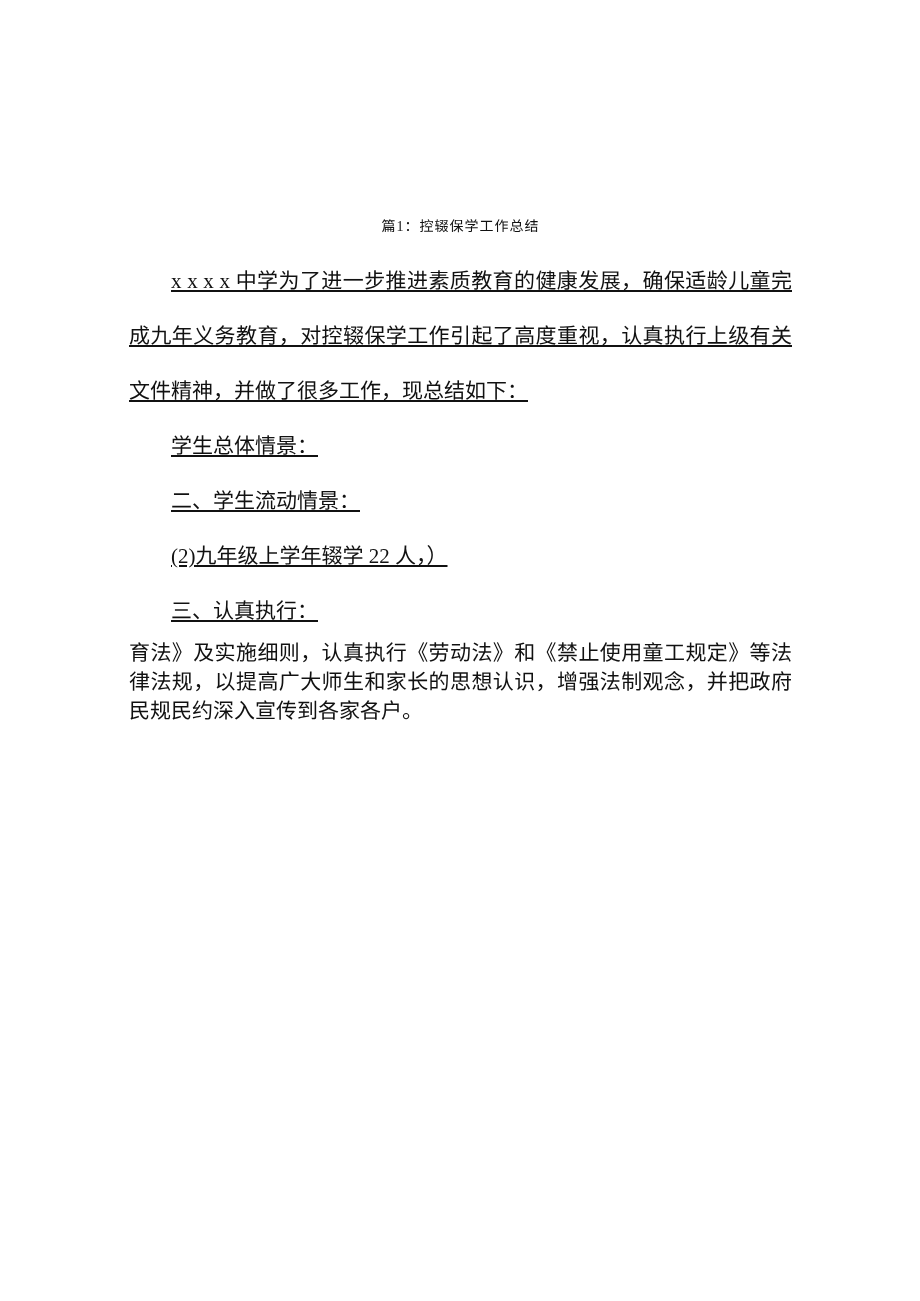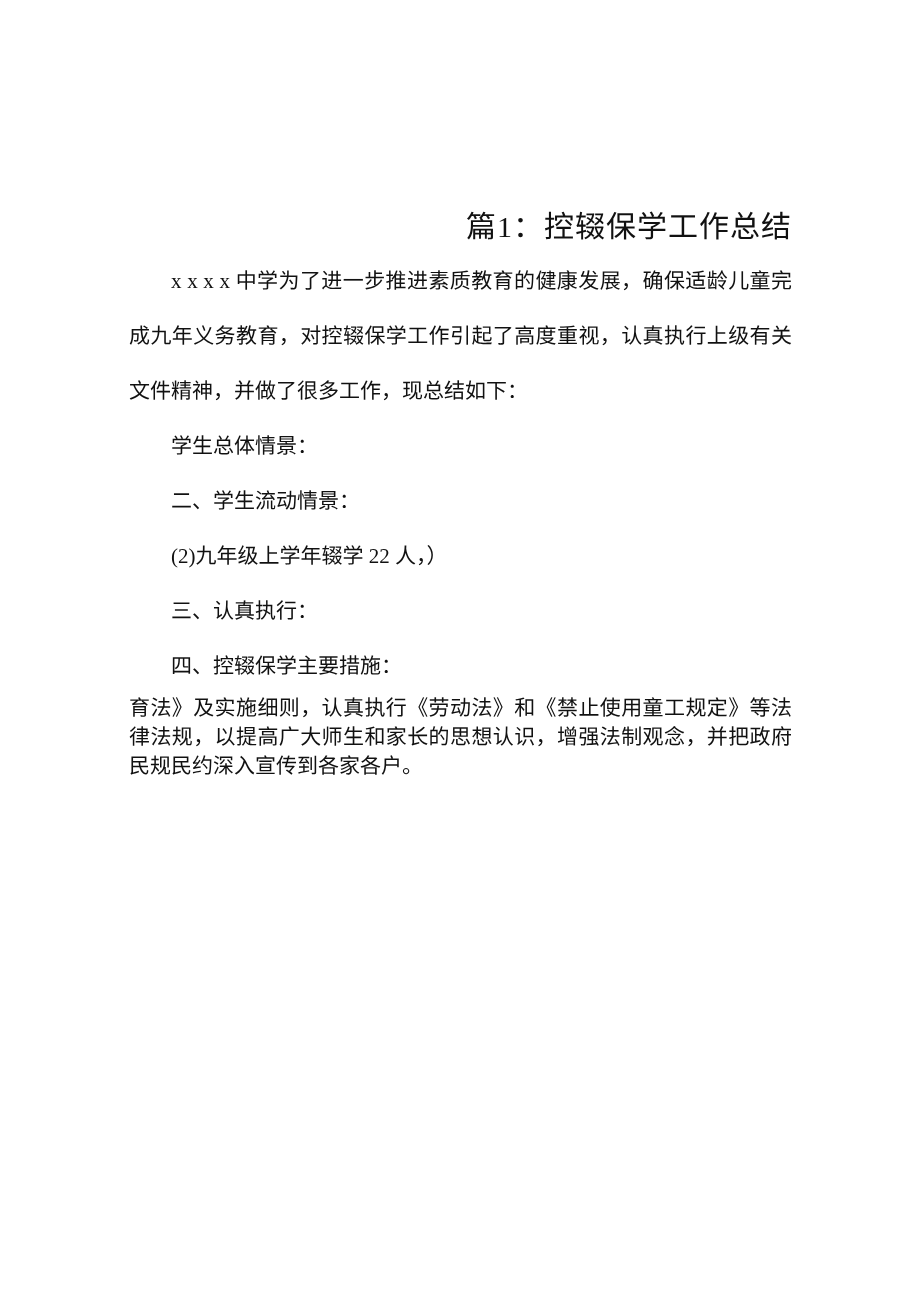--- a/index.html
+++ b/index.html
@@ -15,38 +15,39 @@
     color: #111111;
     overflow: hidden;
   }
   .page {
     position: absolute;
     left: 129px;
     top: 199px;
     width: 663px;
   }
   .doc-title {
-    font-size: 30px;
+    font-size: 14px;
     font-weight: normal;
     line-height: 55px;
-    text-align: right;
+    text-align: center;
     margin: 0;
     letter-spacing: 1px;
     white-space: nowrap;
   }
   .para {
     font-size: 21px;
     line-height: 55px;
     margin: 0;
     text-align: justify;
     text-justify: inter-ideograph;
     word-break: break-all;
   }
   .para.indent {
     text-indent: 2em;
+    text-decoration: underline;
   }
   .para.single {
     line-height: 29px;
     margin-top: 0;
     text-indent: 0;
   }
 </style>
 </head>
 <body>
 
@@ -59,17 +60,16 @@
 
 
   <p class="para indent">二、学生流动情景：</p>
 
 
   <p class="para indent">(2)九年级上学年辍学 22 人，）</p>
 
   <p class="para indent">三、认真执行：</p>
 
 
-  <p class="para indent">四、控辍保学主要措施：</p>
 
 
   <p class="para single">育法》及实施细则，认真执行《劳动法》和《禁止使用童工规定》等法律法规，以提高广大师生和家长的思想认识，增强法制观念，并把政府民规民约深入宣传到各家各户。</p>
 </div>
 
 </body></html>

